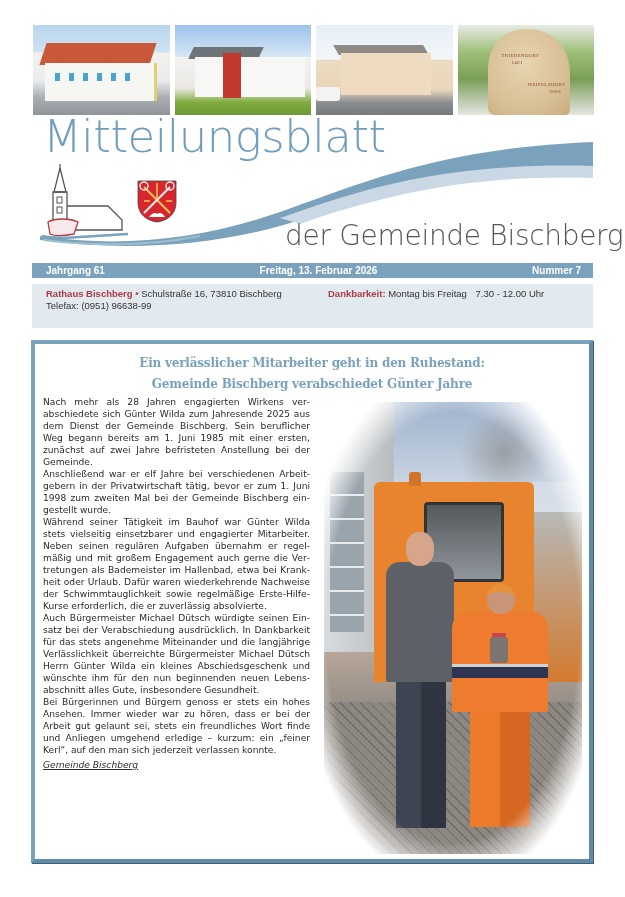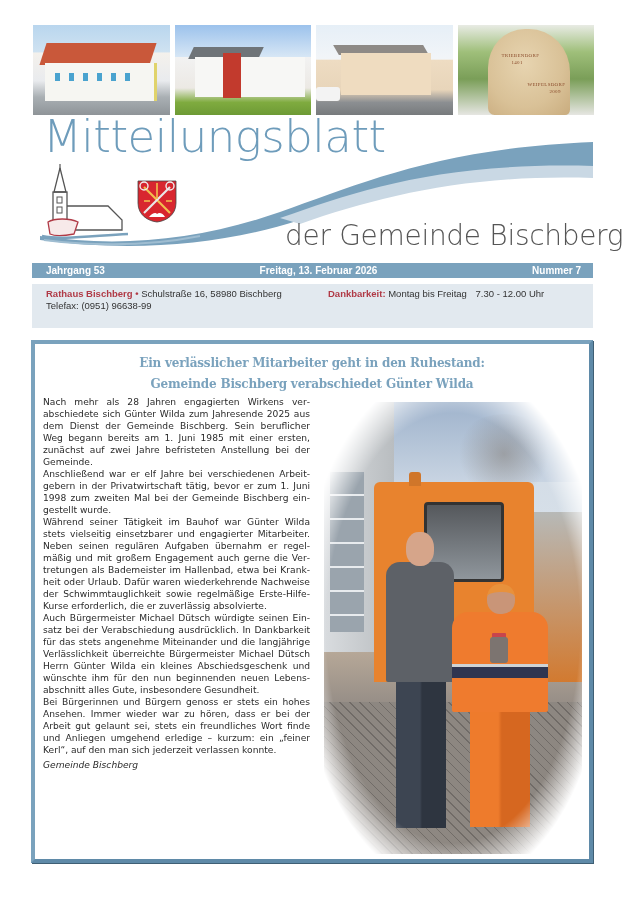--- a/index.html
+++ b/index.html
@@ -38,21 +38,21 @@
     .contact-left { position: absolute; left: 14px; top: 4px; }
     .contact-right { position: absolute; left: 296px; top: 4px; }
     .red-label { color: #b03a46; font-weight: bold; }
     .hours-row span { display: inline-block; }
 
     
     .article-frame { position: absolute; left: 31px; top: 340px; width: 562px; height: 523px; border: 4px solid #7aa2bd; border-right-color: #5f8aa8; border-bottom-color: #5f8aa8; box-shadow: 1px 1px 0 #3f5f74; background: #fff; }
     .headline { position: absolute; left: 0; top: 9px; width: 100%; text-align: center; font-family: "DejaVu Serif", serif; font-weight: bold; font-size: 12px; line-height: 21px; color: #7aa2bd; letter-spacing: -0.2px; }
     .article-body { position: absolute; left: 8px; top: 52px; width: 267px; font-family: "DejaVu Sans", sans-serif; font-size: 9.15px; line-height: 12px; color: #2b2b2b; text-align: justify; hyphens: manual; }
     .article-body p { margin: 0; }
-    .signature { font-style: italic; margin-top: 3px !important; text-align: left; }
+    .signature { font-style: italic; margin-top: 3px !important; text-align: left; text-decoration: underline; }
     .photo-main { position: absolute; left: 289px; top: 58px; width: 258px; height: 452px; overflow: hidden;
       background: linear-gradient(180deg, #cfd9e4 0%, #d6dfe8 25%, #b7a898 55%, #8d8782 70%, #9a948e 100%);
       -webkit-mask-image: radial-gradient(ellipse 60% 58% at 50% 50%, #000 82%, transparent 100%); }
     .pm-sky { position: absolute; left: 60px; top: 0; width: 198px; height: 80px; background: linear-gradient(180deg, #9fb3cc, #c8d4e2); }
     .pm-tree { position: absolute; left: 130px; top: 12px; width: 100px; height: 80px; border-radius: 50%; background: radial-gradient(circle, rgba(120,110,100,0.45) 0%, rgba(120,110,100,0) 70%); }
     .pm-building { position: absolute; left: 0; top: 0; width: 70px; height: 250px; background: linear-gradient(90deg, #d9dcdf, #b9bdc0); }
     .pm-window { position: absolute; left: 6px; top: 70px; width: 34px; height: 160px; background: repeating-linear-gradient(180deg, #9aa4ad 0 22px, #e8ebee 22px 24px); }
     .pm-truck { position: absolute; left: 50px; top: 80px; width: 160px; height: 200px; background: #e8832e; border-radius: 6px 6px 0 0; }
     .pm-beacon { position: absolute; left: 85px; top: 70px; width: 12px; height: 14px; background: #d0762a; border-radius: 3px 3px 0 0; }
     .pm-windshield { position: absolute; left: 100px; top: 100px; width: 80px; height: 80px; background: linear-gradient(180deg, #55585c, #8f969c); border: 3px solid #333; border-radius: 4px; }
@@ -124,45 +124,45 @@
   <line x1="8" y1="8" x2="34" y2="34" stroke="#f2c14e" stroke-width="2.2"></line>
   <line x1="34" y1="8" x2="8" y2="34" stroke="#e8e8e8" stroke-width="2.2"></line>
   <circle cx="8" cy="7" r="4" fill="none" stroke="#eee" stroke-width="1.4"></circle>
   <circle cx="34" cy="7" r="4" fill="none" stroke="#eee" stroke-width="1.4"></circle>
   <line x1="21" y1="4" x2="21" y2="20" stroke="#f2c14e" stroke-width="1.6"></line>
   <path d="M8,22 L14,22 M30,22 L36,22" stroke="#f2c14e" stroke-width="1.5"></path>
   <path d="M13,38 C16,34 20,33 21,35 C23,33 27,34 29,38 Z" fill="#fff"></path>
 </svg>
 
 <div class="info-bar">
-  <span>Jahrgang 53</span>
+  <span>Jahrgang 61</span>
   <span>Freitag, 13. Februar 2026</span>
   <span>Nummer 7</span>
 </div>
 
 <div class="contact-box">
   <div class="contact-left">
     <div>
-      <span class="red-label">Rathaus Bischberg</span><span class="red-label"> • </span><span>Schulstraße 16, 58980 Bischberg</span>
+      <span class="red-label">Rathaus Bischberg</span><span class="red-label"> • </span><span>Schulstraße 16, 73810 Bischberg</span>
     </div>
     <div>Telefax: (0951) 96638-99</div>
   </div>
   <div class="contact-right">
     <div class="hours-row">
       <span class="red-label">Dankbarkeit:</span>
       <span>Montag bis Freitag</span>
       <span style="margin-left:6px">7.30 - 12.00 Uhr</span>
     </div>
   </div>
 </div>
 
 <div class="article-frame">
   <div class="headline">
     <div>Ein verlässlicher Mitarbeiter geht in den Ruhestand:</div>
-    <div>Gemeinde Bischberg verabschiedet Günter Wilda</div>
+    <div>Gemeinde Bischberg verabschiedet Günter Jahre</div>
   </div>
 
   <div class="article-body">
     <p>Nach mehr als 28 Jahren engagierten Wirkens ver­abschiedete sich Günter Wilda zum Jahresende 2025 aus dem Dienst der Gemeinde Bischberg. Sein beruflicher Weg begann bereits am 1. Juni 1985 mit einer ersten, zunächst auf zwei Jahre befristeten Anstellung bei der Gemeinde.</p>
     <p>Anschließend war er elf Jahre bei verschiedenen Arbeit­gebern in der Privatwirtschaft tätig, bevor er zum 1. Juni 1998 zum zweiten Mal bei der Gemeinde Bischberg ein­gestellt wurde.</p>
     <p>Während seiner Tätigkeit im Bauhof war Günter Wilda stets vielseitig einsetzbarer und engagierter Mitarbeiter. Neben seinen regulären Aufgaben übernahm er regel­mäßig und mit großem Engagement auch gerne die Ver­tretungen als Bademeister im Hallenbad, etwa bei Krank­heit oder Urlaub. Dafür waren wiederkehrende Nachweise der Schwimmtauglichkeit sowie regelmäßige Erste-Hilfe-Kurse erforderlich, die er zuverlässig absolvierte.</p>
     <p>Auch Bürgermeister Michael Dütsch würdigte seinen Ein­satz bei der Verabschiedung ausdrücklich. In Dankbarkeit für das stets angenehme Miteinander und die langjährige Verlässlichkeit überreichte Bürgermeister Michael Dütsch Herrn Günter Wilda ein kleines Abschiedsgeschenk und wünschte ihm für den nun beginnenden neuen Lebens­abschnitt alles Gute, insbesondere Gesundheit.</p>
     <p>Bei Bürgerinnen und Bürgern genoss er stets ein hohes Ansehen. Immer wieder war zu hören, dass er bei der Arbeit gut gelaunt sei, stets ein freundliches Wort finde und Anliegen umgehend erledige – kurzum: ein „feiner Kerl“, auf den man sich jederzeit verlassen konnte.</p>
     <p class="signature">Gemeinde Bischberg</p>
   </div>

